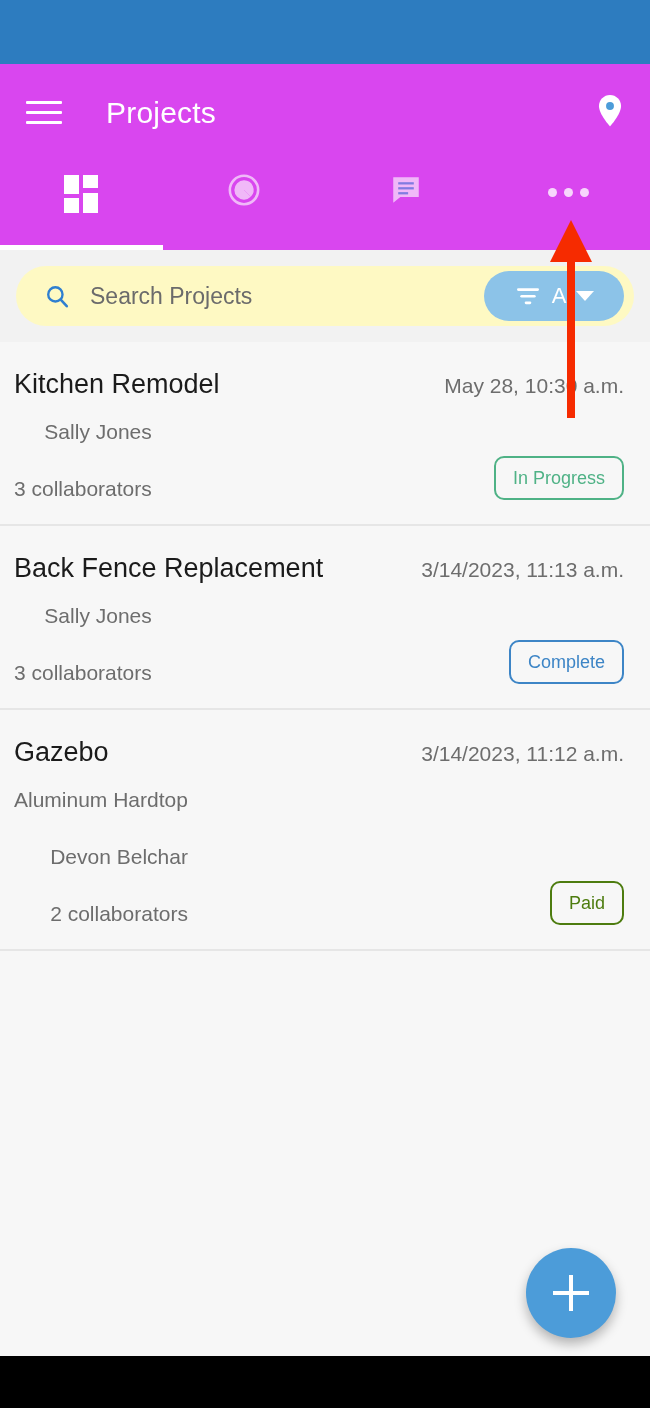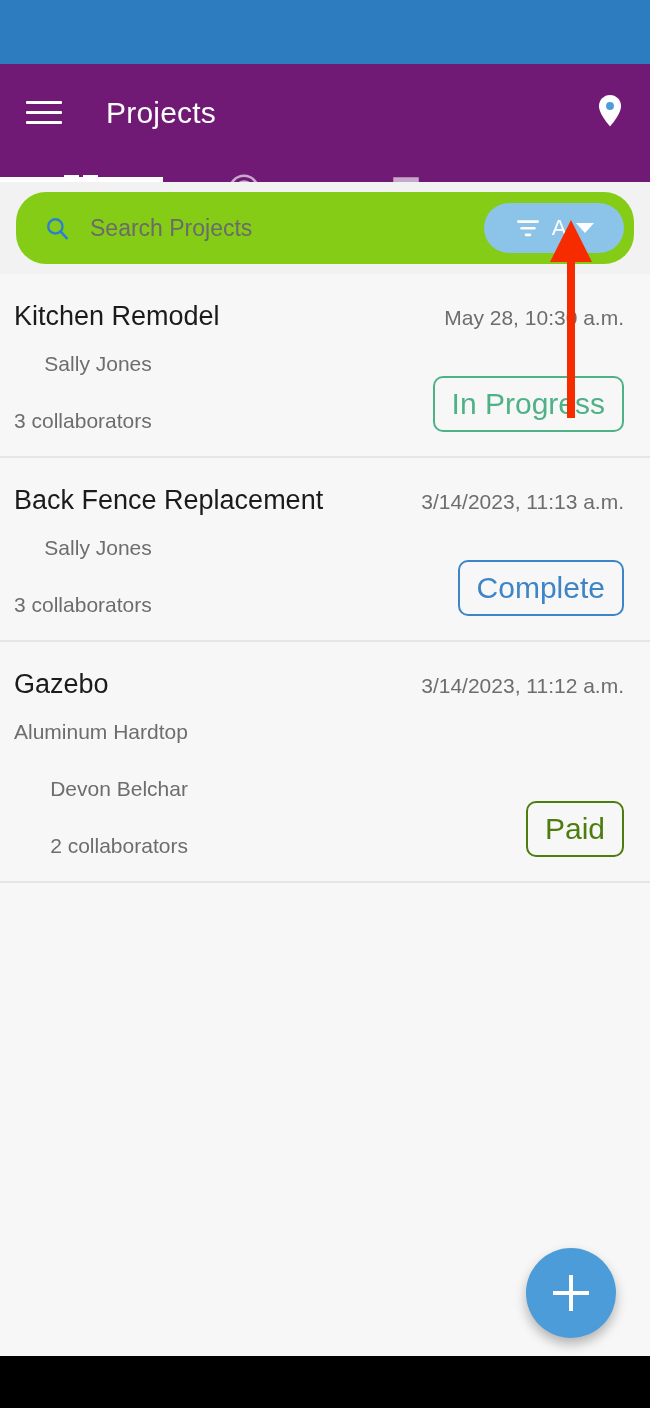--- a/index.html
+++ b/index.html
@@ -22,22 +22,22 @@
 
   
   .status-bar {
     height: 64px;
     background: #2d7cbf;
     width: 100%;
   }
 
   
   .app-bar {
-    background: #701a75;
-    height: 118px;
+    background: #d946ef;
+    height: 186px;
     width: 100%;
     position: relative;
   }
 
   .app-bar-top {
     height: 97px;
     display: flex;
     align-items: center;
     padding: 0 22px 0 26px;
   }
@@ -142,22 +142,22 @@
     background: #f2f2f2;
     height: 92px;
     display: flex;
     align-items: center;
     padding: 0 16px;
     position: relative;
   }
 
   .search-box {
     flex: 1 1 auto;
-    height: 72px;
-    background: #84cc16;
+    height: 60px;
+    background: #fef9c3;
     border-radius: 30px;
     display: flex;
     align-items: center;
     padding: 0 10px 0 28px;
     position: relative;
   }
 
   .search-icon { flex: 0 0 auto; width: 26px; height: 26px; }
 
   .search-input {
@@ -251,21 +251,21 @@
     font-size: 21px;
     color: #6d6d6d;
     line-height: 1.1;
   }
 
   .badge {
     flex: 0 0 auto;
     border: 2px solid currentColor;
     border-radius: 10px;
     padding: 11px 17px;
-    font-size: 30px;
+    font-size: 18px;
     line-height: 1;
     background: transparent;
     white-space: nowrap;
     cursor: pointer;
     font-family: "Liberation Sans", sans-serif;
   }
 
   
   .fab {
     position: absolute;

